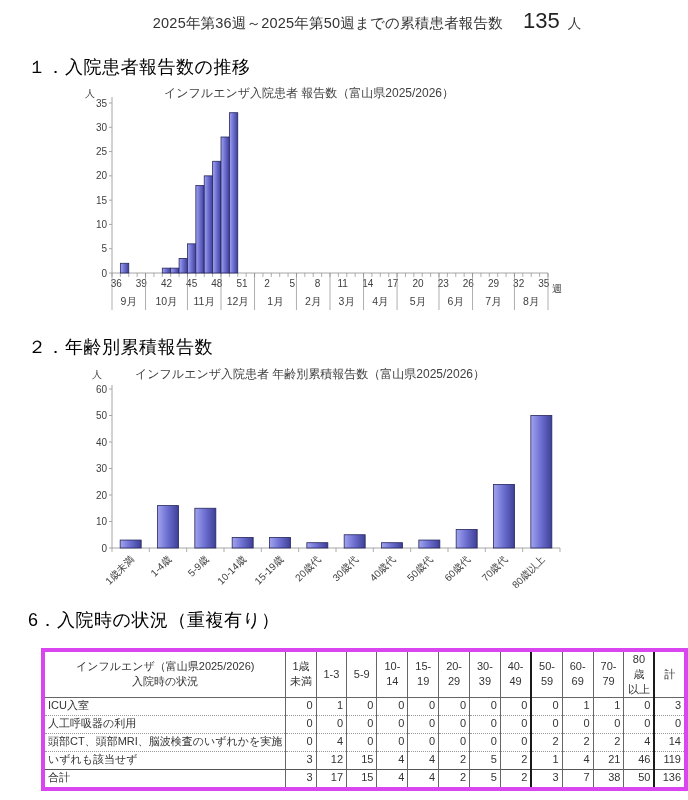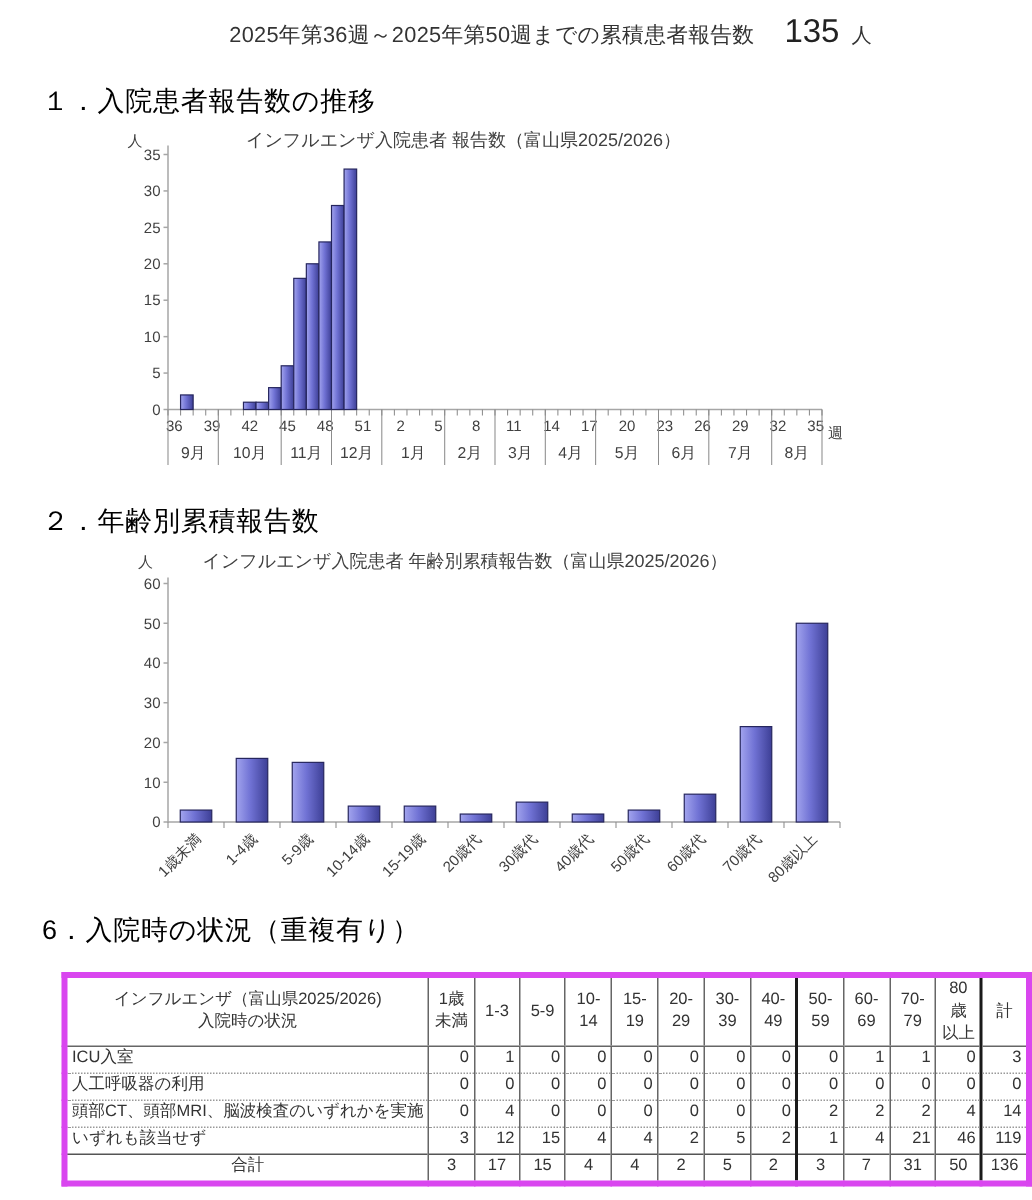--- a/index.html
+++ b/index.html
@@ -11,21 +11,21 @@
   .top-title .unit{font-size:13.5px;margin-left:8px;}
   .sec{position:absolute;left:28px;font-size:18px;color:#000000;letter-spacing:0.5px;}
   svg{position:absolute;overflow:visible;}
   svg text{font-family:"Liberation Sans","DejaVu Sans",sans-serif;}
   #status-table{position:absolute;left:41px;top:648px;border-collapse:collapse;table-layout:fixed;border:4px solid #d946ef;font-size:11px;color:#333;line-height:1.25;}
   #status-table td{border-left:1px solid #666;padding:0 3px;height:17px;overflow:hidden;white-space:nowrap;}
   #status-table tr.hdr td{border-bottom:1px solid #666;text-align:center;vertical-align:middle;height:35px;white-space:normal;line-height:1.35;}
   #status-table td.lbl{text-align:left;}
   #status-table td.num{text-align:right;}
   #status-table tr.data td{border-top:1px dotted #999;}
-  #status-table tr.total td{border-top:1px solid #555;text-align:center;}
+  #status-table tr.total td{border-top:1px solid #555;}
   #status-table td.thick{border-left:2px solid #1a1a1a;}
 </style>
 </head>
 <body>
 
 <div id="page">
 
   <div class="top-title">
     <span class="main">2025年第36週～2025年第50週までの累積患者報告数</span>
     <span class="count">135</span>
@@ -340,20 +340,20 @@
           <td class="num ">3</td>
           <td class="num ">17</td>
           <td class="num ">15</td>
           <td class="num ">4</td>
           <td class="num ">4</td>
           <td class="num ">2</td>
           <td class="num ">5</td>
           <td class="num ">2</td>
           <td class="num thick">3</td>
           <td class="num ">7</td>
-          <td class="num ">31</td>
+          <td class="num ">38</td>
           <td class="num ">50</td>
           <td class="num thick">136</td>
         </tr>
       </tbody>
     </table>
 
 </div>
 
 </body></html>

